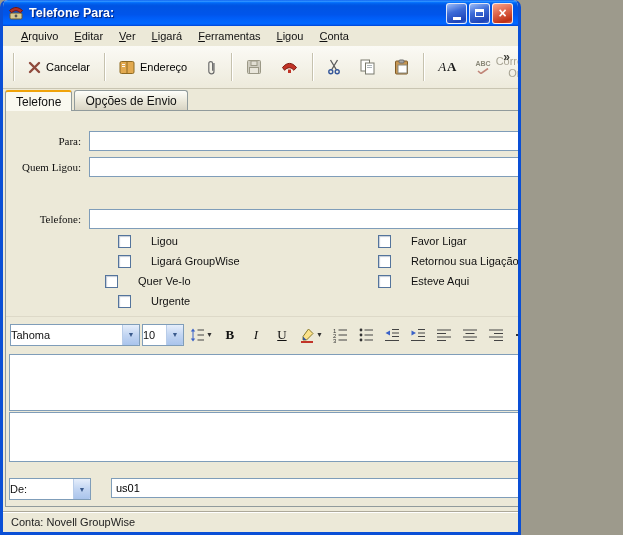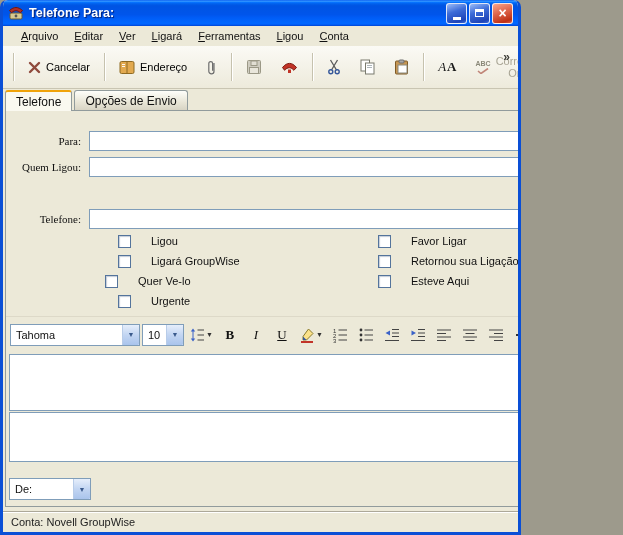--- a/index.html
+++ b/index.html
@@ -63,21 +63,21 @@
     padding:2px 4px;font-family:inherit;outline:none;}
 
   .cbrow{position:absolute;display:flex;align-items:flex-start;gap:20px;font-size:11px;color:#111;padding-left:27px;}
   .cb{width:13px;height:13px;background:#fff;border:1px solid #54749C;flex:none;
     box-shadow:inset 1px 1px 1px rgba(90,110,140,.35);}
 
   
   .fmtbar{position:absolute;top:205px;left:0;right:0;height:36px;display:flex;align-items:center;
     padding:0 4px;gap:2px;border-top:1px solid #DDD9C8;}
   .combo{height:22px;background:#fff;border:1px solid #7F9DB9;display:flex;align-items:center;
-    font-size:11px;color:#111;padding-left:5px;flex:none;}
+    font-size:11px;color:#111;flex:none;}
   .combo .val{flex:1;overflow:hidden;white-space:nowrap;}
   .combo-arrow{width:17px;height:20px;margin-left:3px;flex:none;display:flex;align-items:center;
     justify-content:center;font-size:7px;color:#3A5A8C;border-left:1px solid #B8CCE8;border-radius:0 1px 1px 0;
     background:linear-gradient(180deg,#E6EEFB,#C2D5F2 50%,#A9C4EC);}
   .fmt-btn{min-width:24px;height:22px;display:flex;align-items:center;justify-content:center;
     background:transparent;border:1px solid transparent;border-radius:2px;padding:0 2px;gap:1px;}
   .fmt-dd{font-size:7px;color:#333;}
   .bld{font-family:"Liberation Serif",serif;font-weight:bold;font-size:13px;color:#111;}
   .ita{font-family:"Liberation Serif",serif;font-style:italic;font-size:13px;color:#111;}
   .und{font-family:"Liberation Serif",serif;text-decoration:underline;font-size:13px;color:#111;}
@@ -88,21 +88,21 @@
     border:1px solid #7F9DB9;}
   .attachbox{position:absolute;top:301px;left:3px;right:3px;height:50px;background:#fff;
     border:1px solid #7F9DB9;}
   .scrollbar{position:absolute;top:1px;right:1px;bottom:1px;width:17px;background:#F2F1E8;}
   .sb-btn{position:absolute;left:0;width:17px;height:16px;display:flex;align-items:center;justify-content:center;
     font-size:7px;color:#41629E;background:linear-gradient(180deg,#FEFEFE,#D8E2F5);
     border:1px solid #9EB6DC;border-radius:2px;padding:0;}
   .sb-up{top:0;} .sb-dn{bottom:0;}
 
   
-  .fromrow{position:absolute;top:367px;left:3px;right:10px;height:21px;display:flex;gap:20px;}
+  .fromrow{position:absolute;top:367px;left:3px;right:10px;height:21px;display:flex;gap:20px;justify-content:flex-end;}
   .from-combo{width:82px;}
 
   
   .statusbar{position:absolute;left:0;right:0;top:511px;height:21px;display:flex;align-items:center;
     padding-left:8px;font-size:11px;color:#222;background:#ECE9D8;
     border-top:1px solid #ACA899;box-shadow:inset 0 1px 0 #FFFFFF;}
   svg{display:block;}
 </style>
 </head>
 <body>
@@ -436,20 +436,21 @@
       </div>
     </div>
 
     <div class="attachbox"></div>
 
     <div class="fromrow">
       <div class="combo from-combo">
         <span class="val">De:</span>
         <span class="combo-arrow">▼</span>
       </div>
+      <input class="xp-input" value="us01" style="">
     </div>
   </div>
 
   <div class="statusbar">
     <span>Conta: Novell GroupWise</span>
   </div>
 
 </div>
 
 </body></html>

